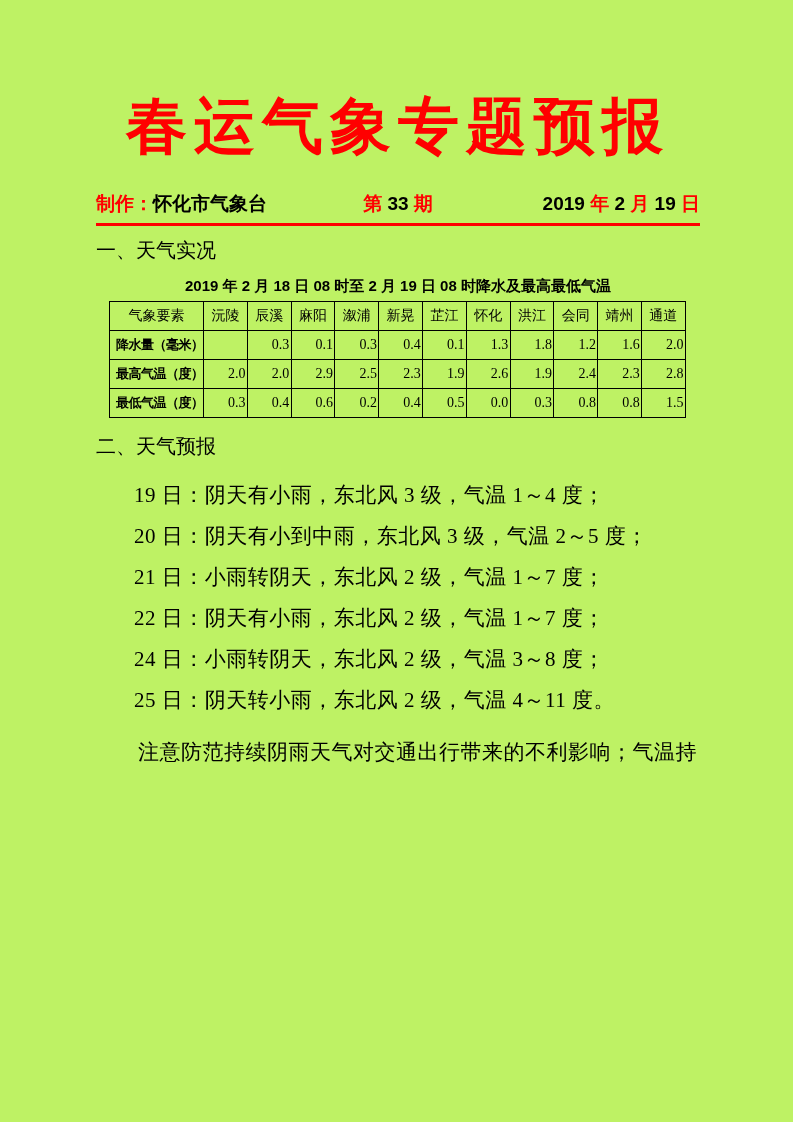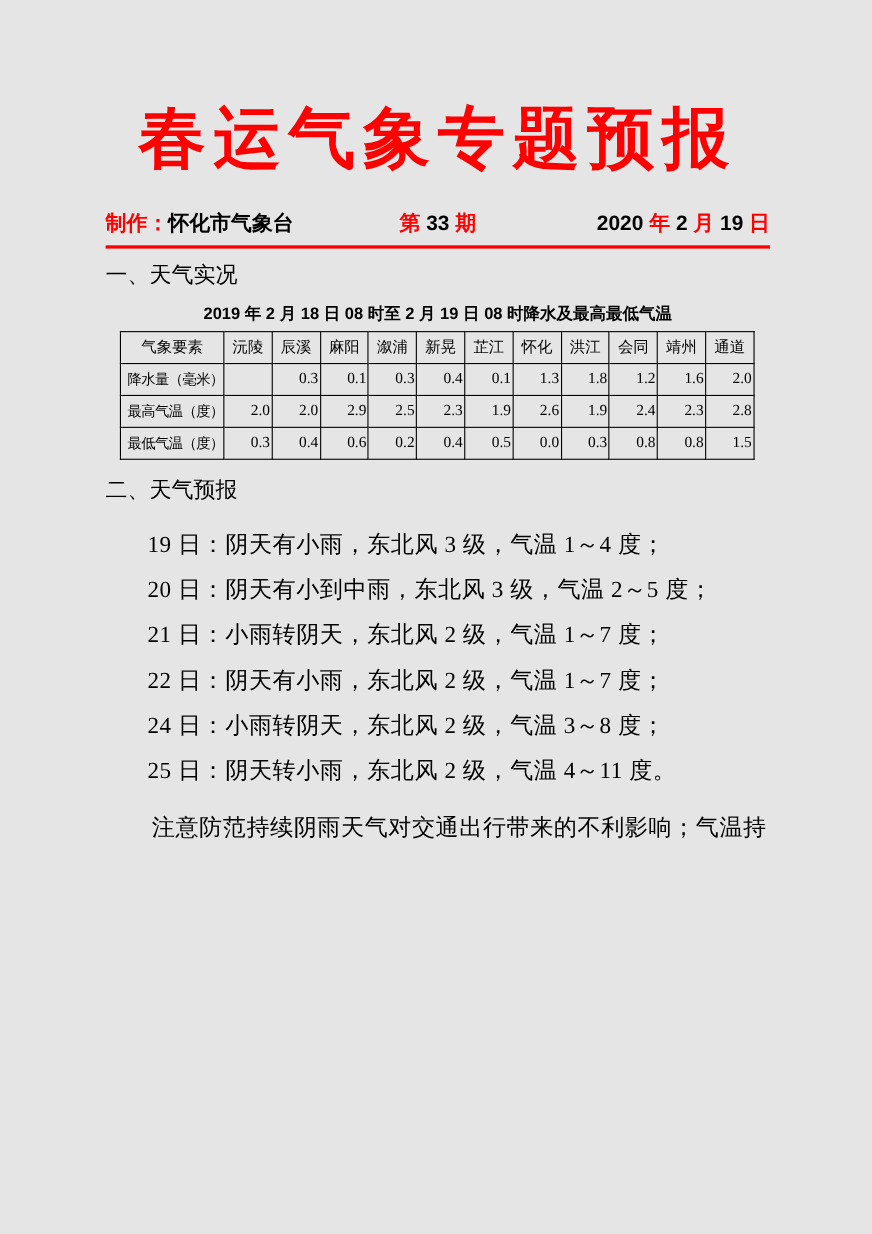--- a/index.html
+++ b/index.html
@@ -8,21 +8,21 @@
     width: 793px;
     height: 1122px;
     position: relative;
     font-family: "Liberation Serif", serif;
     color: #000000;
     overflow: hidden;
   }
   .page {
     position: absolute;
     inset: 0;
-    background: #e5e5e5;
+    background: #bef264;
   }
   .content {
     position: absolute;
     left: 96px;
     top: 86px;
     width: 604px;
   }
   
   .doc-title {
     text-align: center;
@@ -84,21 +84,21 @@
   }
   table.obs th, table.obs td {
     border: 1px solid #000;
     height: 29px;
     padding: 0 2px 0 6px;
     font-weight: normal;
     overflow: hidden;
     white-space: nowrap;
   }
   table.obs th { text-align: center; padding: 0; }
-  table.obs td.row-label { text-align: center; font-size: 13px; letter-spacing: -0.5px; }
+  table.obs td.row-label { text-align: center; font-size: 13px; letter-spacing: -0.5px; font-weight: bold; }
   table.obs td.val { text-align: right; padding-left: 24px; }
   col.c-label { width: 94px; }
   col.c-data  { width: 43.8px; }
   
   .body-para {
     margin-top: 10px;
     font-size: 21px;
     line-height: 41px;
     text-indent: 42px;
     text-align: justify;
@@ -135,21 +135,21 @@
     <div class="meta-row">
       <div class="meta-left">
         <span class="red">制作：</span><span class="black">怀化市气象台</span>
       </div>
       <div class="meta-center">
         <span class="red">第</span>
         <span class="black">33</span>
         <span class="red">期</span>
       </div>
       <div class="meta-right">
-        <span class="black">2020</span>
+        <span class="black">2019</span>
         <span class="red">年</span>
         <span class="black">2</span>
         <span class="red">月</span>
         <span class="black">19</span>
         <span class="red">日</span>
       </div>
     </div>
 
     <hr class="masthead-rule">
 

